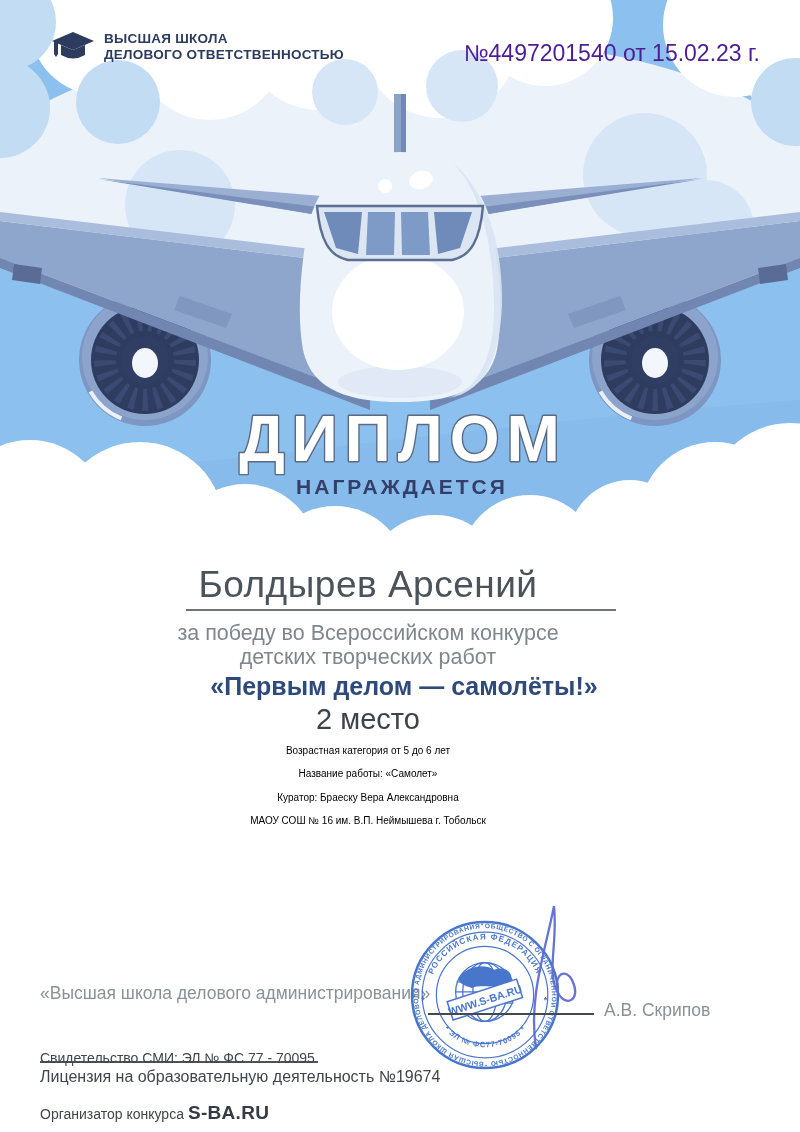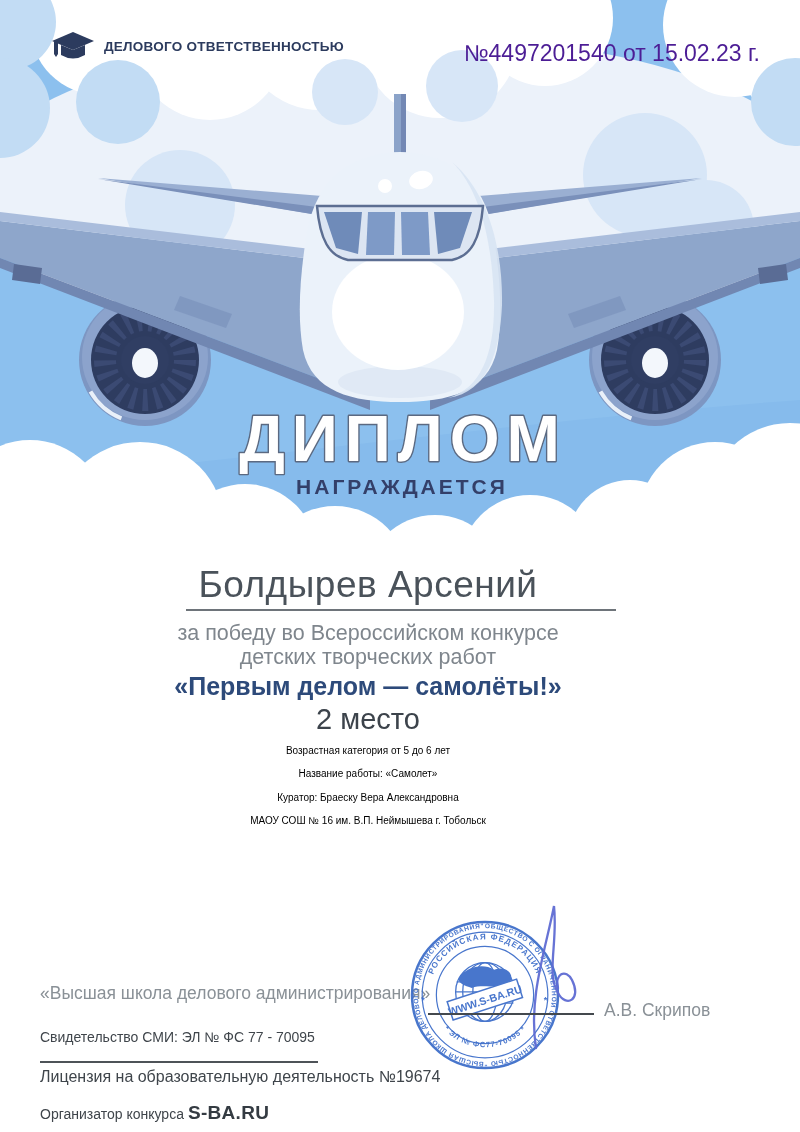--- a/index.html
+++ b/index.html
@@ -9,31 +9,31 @@
     font-family:"Liberation Sans","DejaVu Sans",sans-serif;
   }
   .illustration{position:absolute;left:0;top:0;width:800px;height:562px;}
   .logo{position:absolute;left:52px;top:30px;display:flex;align-items:center;gap:10px;z-index:5;}
   .logo-text{font-size:13.5px;font-weight:bold;line-height:16.5px;color:#2c3b5e;letter-spacing:.25px;}
   .doc-number{position:absolute;right:40px;top:40px;font-size:23px;color:#4c1d95;z-index:5;}
   .centered{position:absolute;left:0;width:736px;text-align:center;}
   .recipient{top:564px;font-size:37px;color:#4a525a;letter-spacing:.5px;}
   .recipient-line{position:absolute;left:186px;top:609px;width:430px;height:2px;background:#6e747a;}
   .reason{top:621px;font-size:21.5px;line-height:24px;color:#7f868d;}
-  .contest{top:672px;font-size:25px;font-weight:bold;color:#2d4a7a;}
+  .contest{top:672px;font-size:25px;font-weight:bold;color:#2d4a7a;margin-left:36px;}
   .place{top:703px;font-size:29px;color:#3c434b;}
   .details{top:739px;font-size:10px;line-height:23.3px;color:#000000;}
   .sig-role{position:absolute;left:40px;top:980px;font-size:17.5px;line-height:26.5px;color:#8a9197;}
   .signer{position:absolute;left:604px;top:1000px;font-size:17.5px;color:#8a9197;}
   .sig-line{position:absolute;left:428px;top:1013px;width:166px;height:2px;background:#44494e;}
   .stamp{position:absolute;left:409px;top:919px;width:152px;height:152px;}
   .autograph{position:absolute;left:470px;top:888px;width:150px;height:175px;}
   .footer-line{position:absolute;left:40px;top:1061px;width:278px;height:2px;background:#4e5358;}
   .footer-l1{position:absolute;left:40px;top:1068px;font-size:16px;color:#3f454b;}
-  .footer-l2{position:absolute;left:40px;top:1029px;font-size:14px;color:#3f454b;}
+  .footer-l2{position:absolute;left:40px;top:1050px;font-size:14px;color:#3f454b;}
   .footer-l3{position:absolute;left:40px;top:1102px;display:flex;align-items:baseline;gap:4px;}
   .footer-l3 .lbl{font-size:14px;color:#3f454b;}
   .footer-l3 .site{font-size:19px;font-weight:bold;color:#343b42;letter-spacing:.3px;}
 </style>
 </head>
 <body>
 
 <div class="page">
 
   <svg class="illustration" viewBox="0 0 800 562" aria-hidden="true">
@@ -160,20 +160,21 @@
     <text x="402" y="494" text-anchor="middle" font-size="21" font-weight="bold" letter-spacing="3" fill="#333f69" style="font-family:'Liberation Sans','DejaVu Sans',sans-serif">НАГРАЖДАЕТСЯ</text>
   </svg>
 
   <div class="logo">
     <svg width="42" height="34" viewBox="0 0 42 34">
       <polygon points="21,2 42,11 21,20 0,11" fill="#2c3b5e"></polygon>
       <path d="M9,15 L9,25 Q21,32 33,25 L33,15 L21,20 Z" fill="#2c3b5e"></path>
       <path d="M2,12 L2,24 L4,27 L6,24 L6,12 Z" fill="#2c3b5e"></path>
     </svg>
     <div class="logo-text">
+      <div>ВЫСШАЯ ШКОЛА</div>
       <div>ДЕЛОВОГО ОТВЕТСТВЕННОСТЬЮ</div>
     </div>
   </div>
   <div class="doc-number">№4497201540 от 15.02.23 г.</div>
 
   <div class="centered recipient">Болдырев Арсений</div>
   <div class="recipient-line"></div>
   <div class="centered reason">
     <div>за победу во Всероссийском конкурсе</div>
     <div>детских творческих работ</div>

